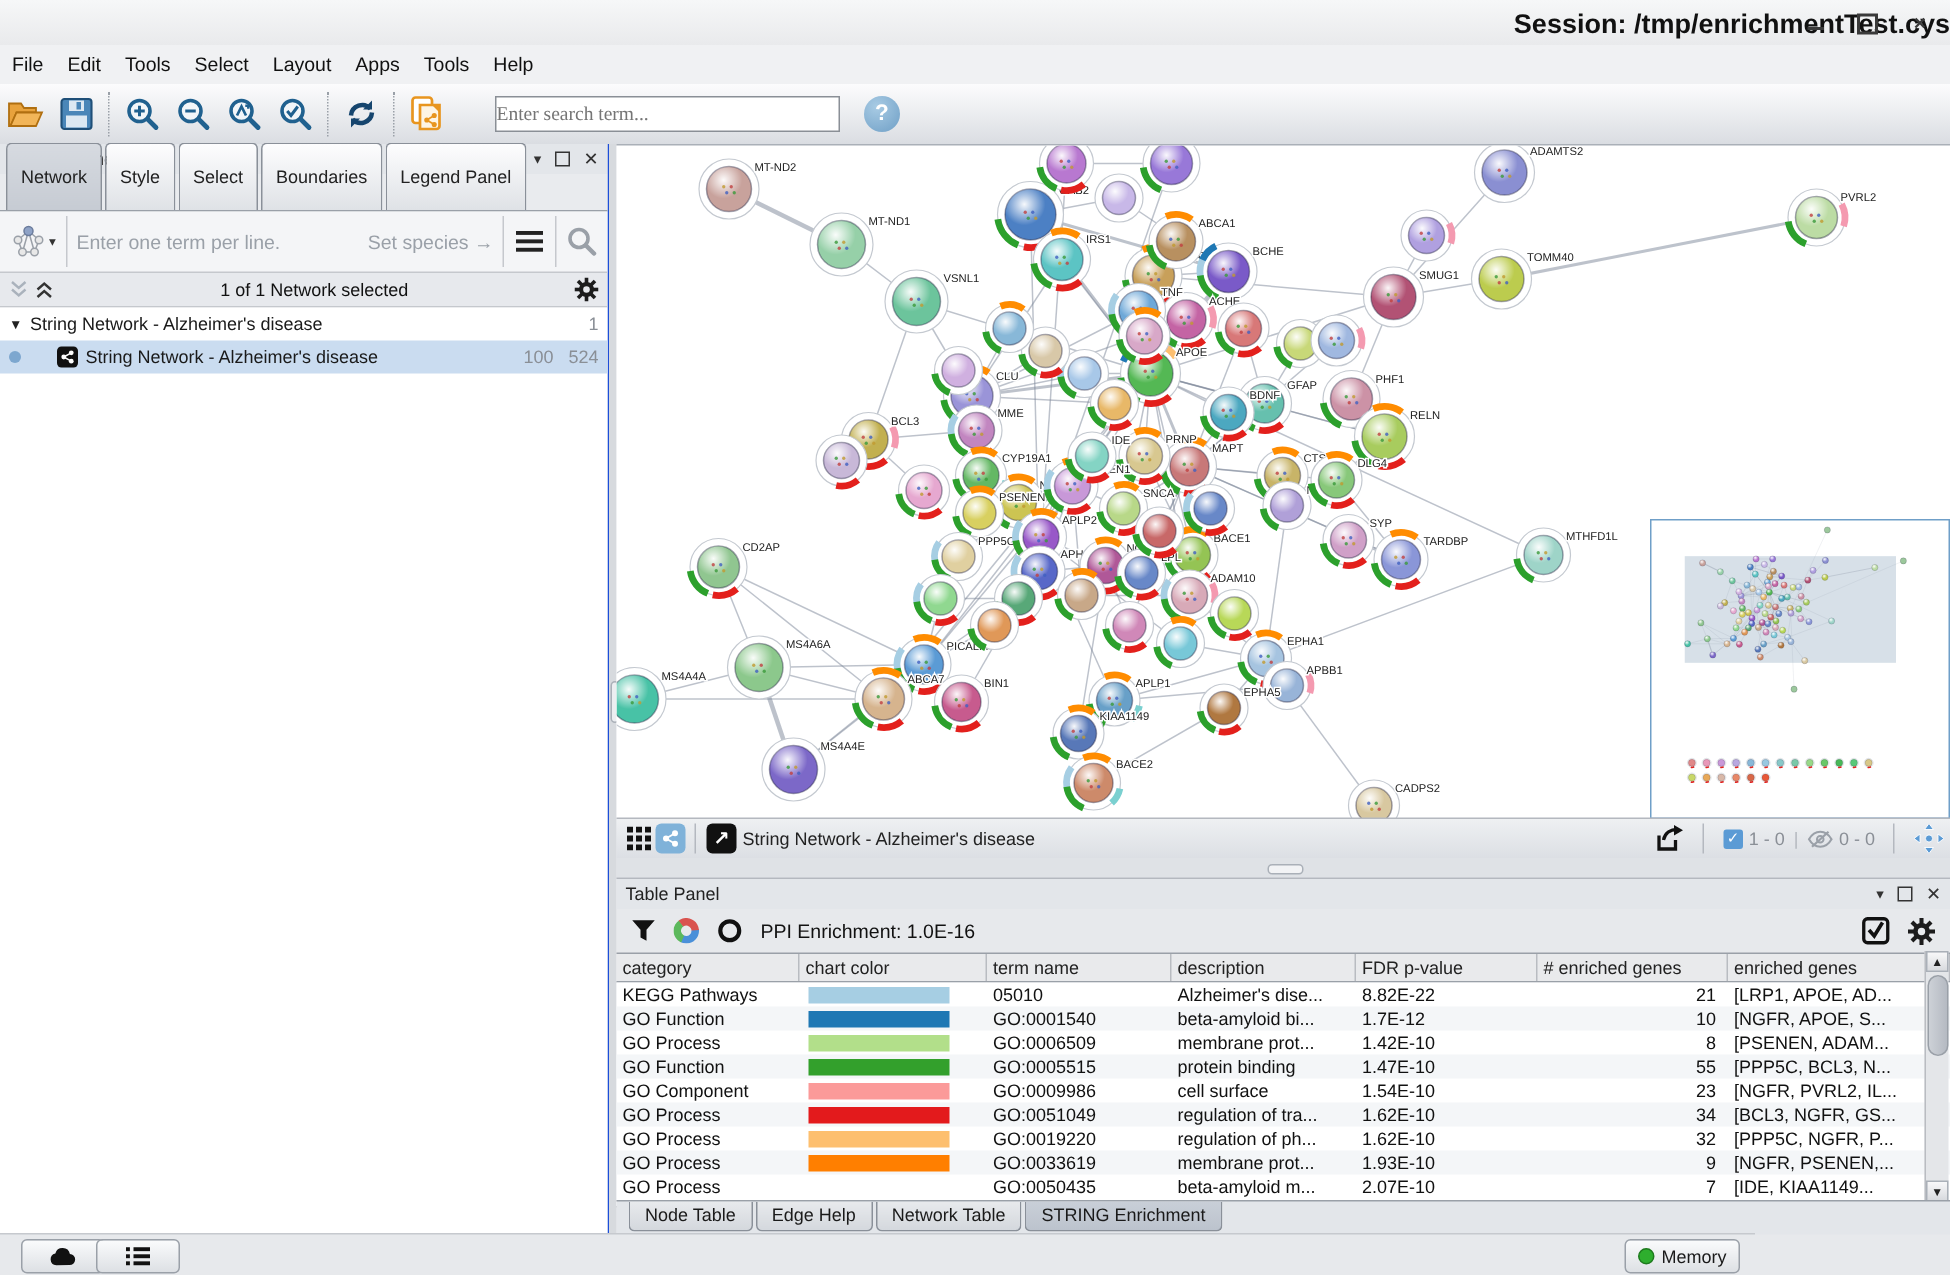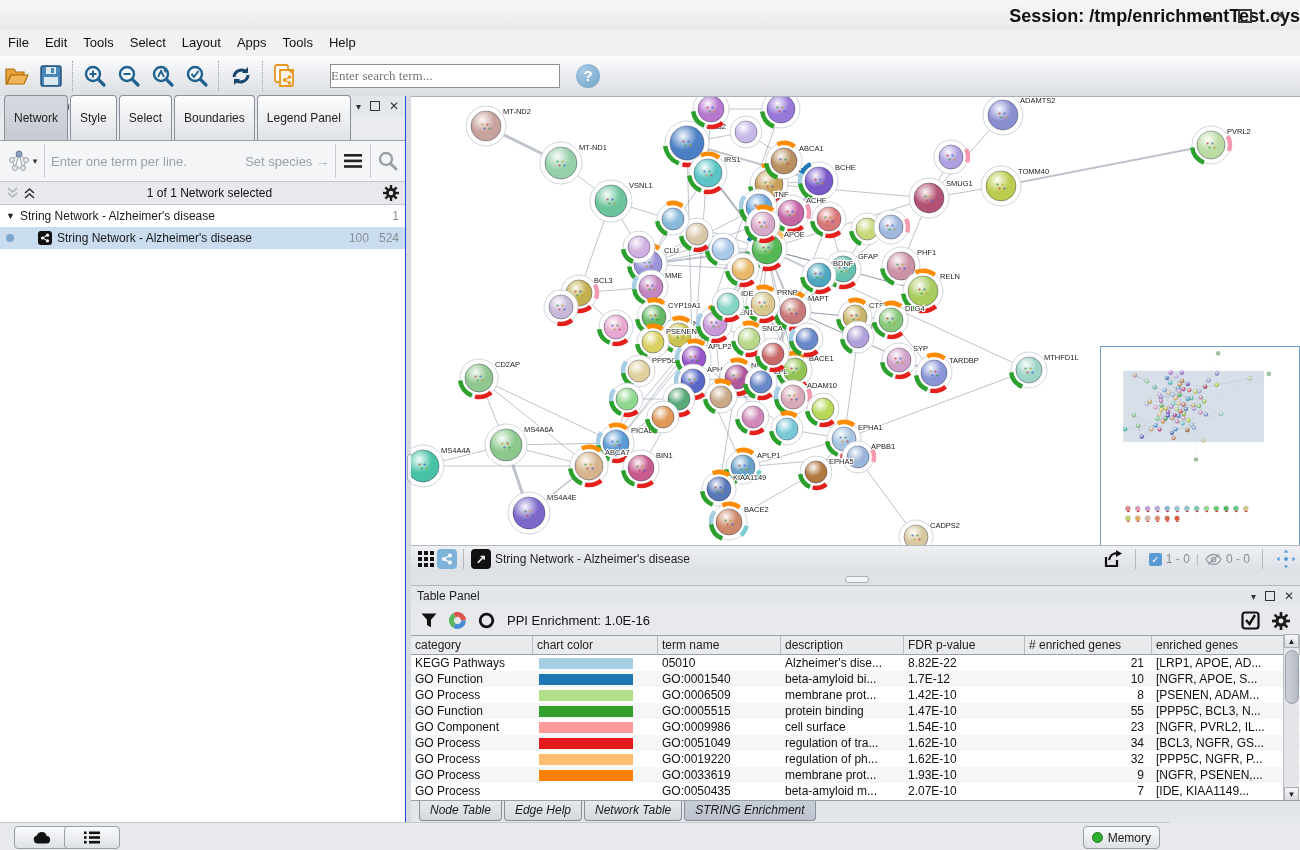--- a/index.html
+++ b/index.html
@@ -130,21 +130,21 @@
   .scr-arrow{width:15px;height:14px;text-align:center;font-size:8px;color:#222;line-height:14px;
     background:linear-gradient(#f8f8f9,#d8dade);border:1px solid #aab0b8;box-sizing:border-box;}
   #scr-down{position:absolute;bottom:0;}
   #scr-thumb{position:absolute;top:16px;left:1px;width:12px;height:52px;border-radius:7px;
     background:linear-gradient(90deg,#cdd1d7,#b5bac2);border:1px solid #9aa0a8;}
 
   
   #bottomtabs{left:411px;top:800px;width:889px;height:22px;background:#e3e6ea;
     border-top:1px solid #9aa0a8;display:flex;align-items:flex-start;padding-left:8px;gap:2px;}
   .btab{border:1px solid #8a9099;border-top:none;border-radius:0 0 4px 4px;
-    background:linear-gradient(#e8eaed,#d4d8dd);padding:2px 10px 3px 10px;font-size:12px;font-style:italic;}
+    background:linear-gradient(#e8eaed,#d4d8dd);padding:2px 10px 3px 10px;font-size:12px;}
   .btab.active{background:linear-gradient(#c9cfd8,#bcc3cd);}
 
   
   #statusbar{left:0;top:822px;width:1170px;height:28px;background:#e7e9ec;
     border-top:1px solid #c6c9ce;}
   .sbtn{position:absolute;top:3px;height:21px;border:1px solid #9aa0a8;border-radius:4px;
     background:linear-gradient(#fafbfc,#dde0e4);display:flex;align-items:center;
     justify-content:center;padding:0 8px;gap:5px;font-size:12px;}
   #memdot{width:9px;height:9px;border-radius:50%;background:#2eae2e;border:1px solid #1d7a1d;}
 

